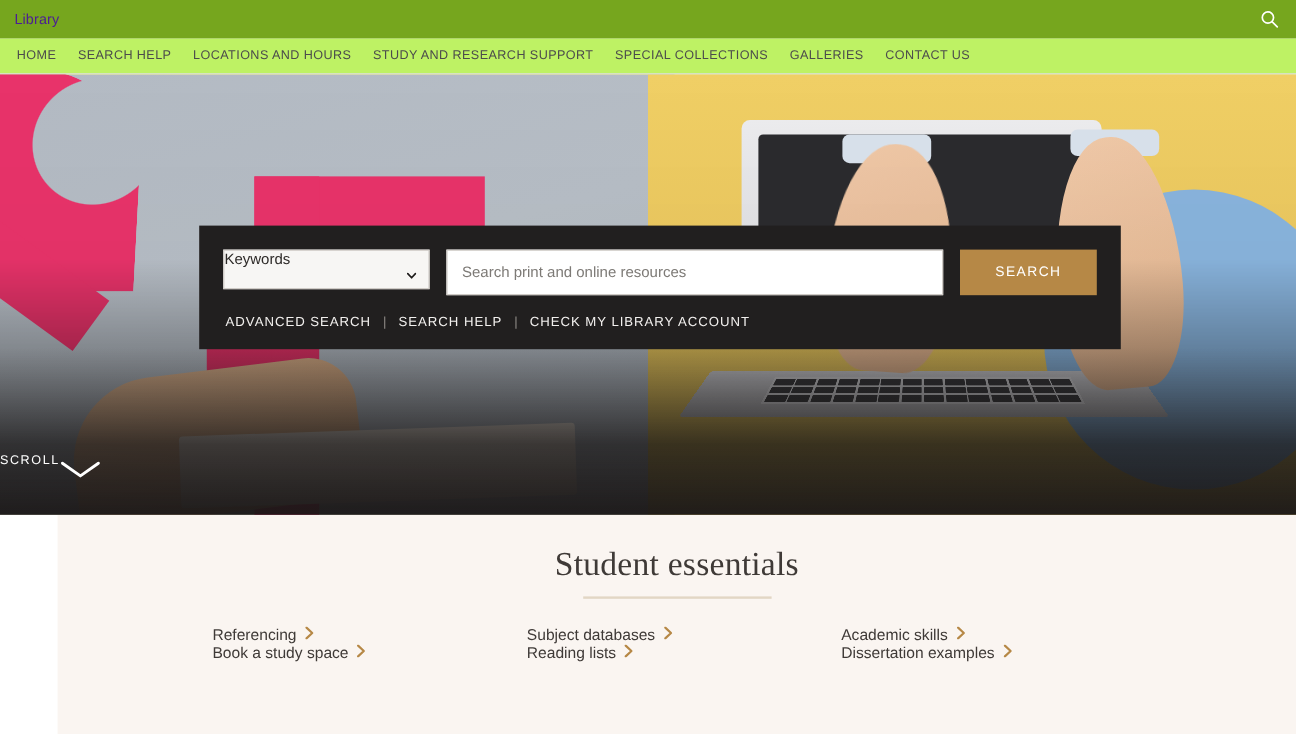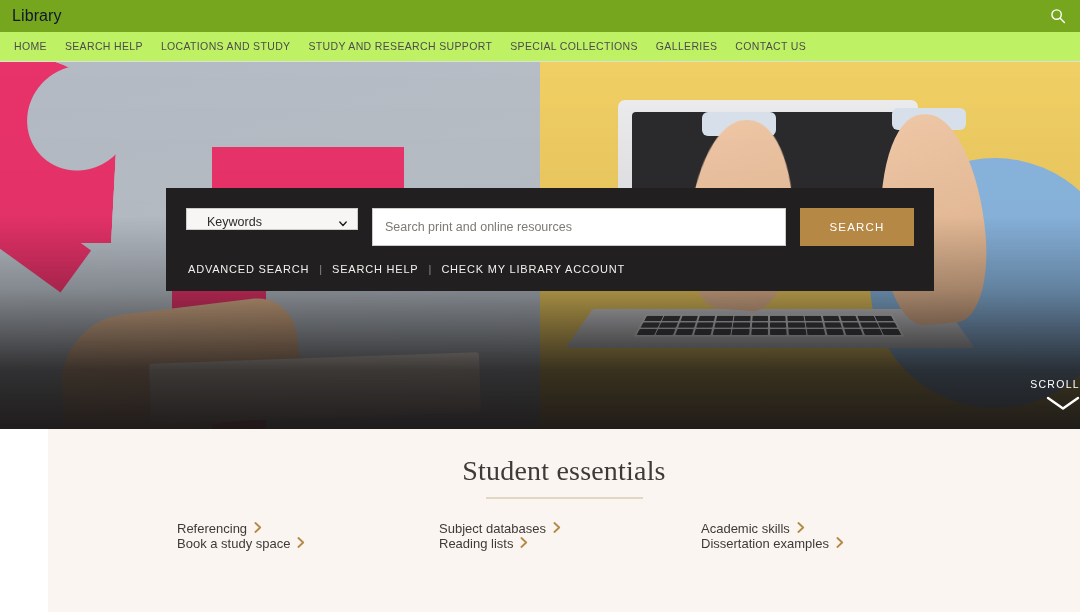--- a/index.html
+++ b/index.html
@@ -15,22 +15,22 @@
   
   .brandbar {
     position: relative;
     height: 32px;
     background: #76a61e;
     display: flex;
     align-items: center;
     padding: 0 10px 0 12px;
   }
   .brand-title {
-    color: #0f172a;
-    font-size: 16px;
+    color: #4c1d95;
+    font-size: 12px;
     letter-spacing: 0.1px;
     line-height: 32px;
   }
   .brand-search-btn {
     position: absolute;
     right: 8px;
     top: 0;
     height: 32px;
     width: 28px;
     display: flex;
@@ -230,24 +230,24 @@
   }
   .search-row {
     display: flex;
     align-items: stretch;
     gap: 14px;
   }
   .sel {
     position: relative;
     background: #f7f6f4;
     border: 1px solid #cfcbc6;
-    height: 22px;
-    display: flex;
-    align-items: flex-end;
-    padding: 0 28px 0 20px;
+    height: 33px;
+    display: flex;
+    align-items: flex-start;
+    padding: 0 28px 0 0;
     font-size: 12.5px;
     color: #2d2a28;
     cursor: pointer;
     white-space: nowrap;
   }
   .sel-scope { width: 172px; }
   .sel-type  { width: 172px; }
   .sel .chev {
     position: absolute;
     right: 10px; top: 50%;
@@ -292,22 +292,22 @@
     cursor: pointer;
   }
   .search-links .sep { color: #8e8a86; font-size: 11px; }
 
   
   .scroll-cue {
     position: absolute;
     left: 0; right: 0;
     top: 316px;
     display: flex;
-    flex-direction: column;
-    align-items: flex-end;
+    flex-direction: row;
+    align-items: flex-start;
     cursor: pointer;
   }
   .scroll-cue .label {
     color: #ffffff;
     font-size: 10.5px;
     letter-spacing: 1.3px;
   }
   .scroll-cue svg { margin-top: 6px; display: block; }
 
   
@@ -359,21 +359,21 @@
     <svg width="16" height="16" viewBox="0 0 16 16" aria-hidden="true">
       <circle cx="6.6" cy="6.6" r="4.7" fill="none" stroke="#ffffff" stroke-width="1.4"></circle>
       <line x1="10.2" y1="10.2" x2="14.4" y2="14.4" stroke="#ffffff" stroke-width="1.4" stroke-linecap="round"></line>
     </svg>
   </span>
 </div>
 
 <nav class="navbar">
   <a class="nav-item">HOME</a>
   <a class="nav-item">SEARCH HELP</a>
-  <a class="nav-item">LOCATIONS AND STUDY</a>
+  <a class="nav-item">LOCATIONS AND HOURS</a>
   <a class="nav-item">STUDY AND RESEARCH SUPPORT</a>
   <a class="nav-item">SPECIAL COLLECTIONS</a>
   <a class="nav-item">GALLERIES</a>
   <a class="nav-item">CONTACT US</a>
 </nav>
 
 <section class="hero">
   <div class="hero-bg"></div>
   <div class="hero-left"></div>
   <div class="hero-right"></div>

